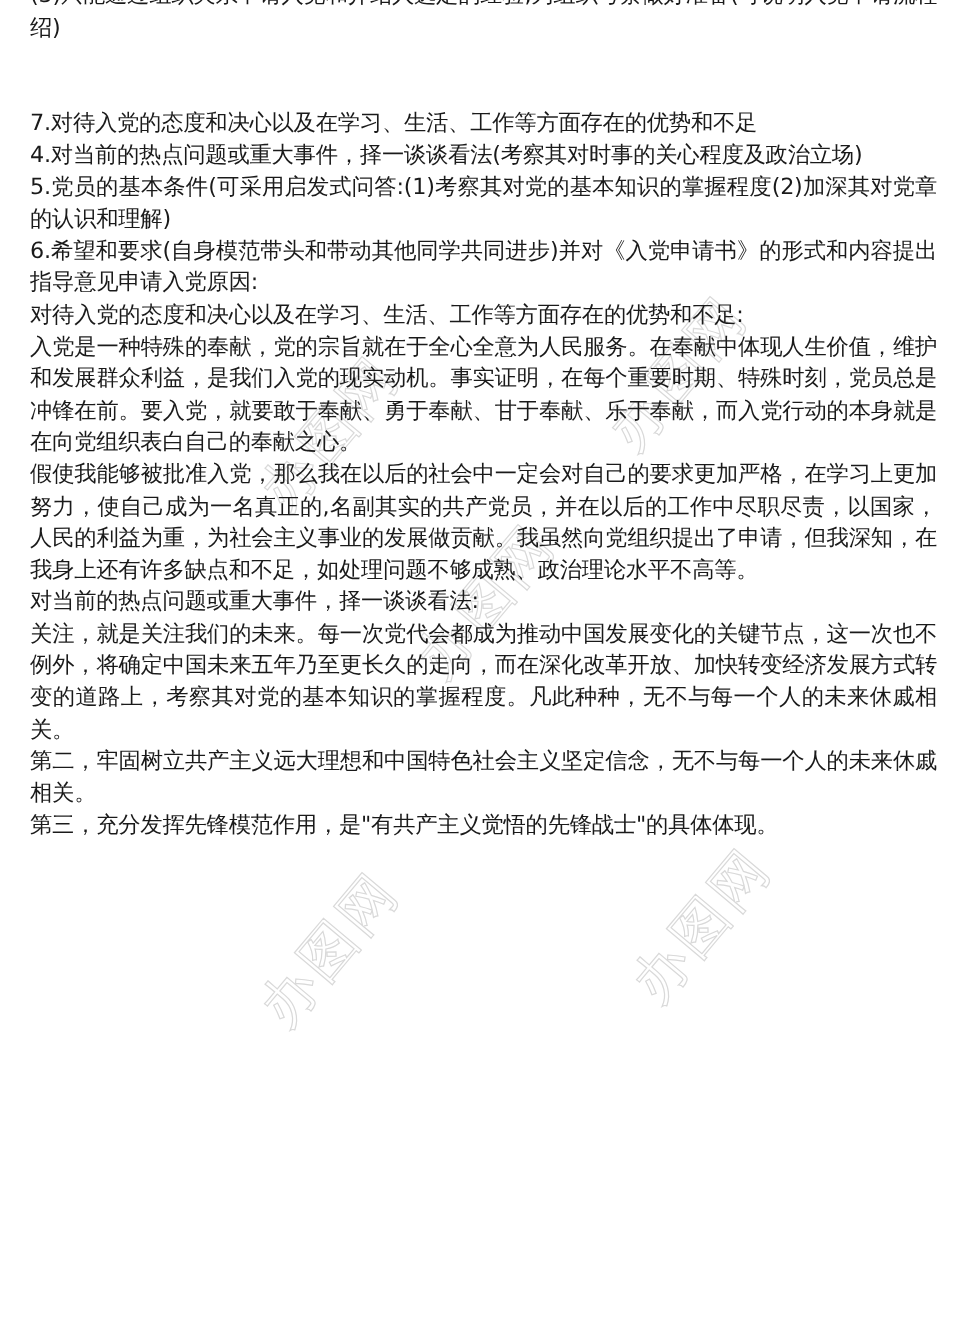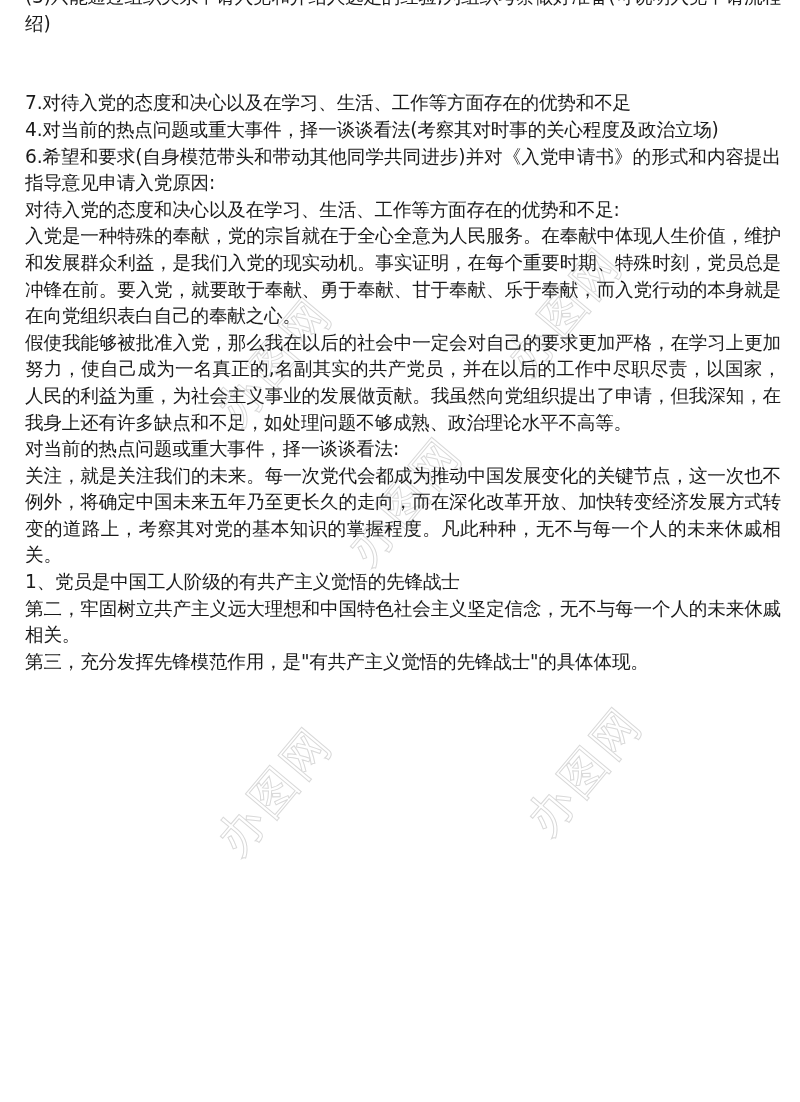--- a/index.html
+++ b/index.html
@@ -58,26 +58,26 @@
 <div class="watermark" style="left:200px; top:760px;">办图网</div>
 <div class="watermark" style="left:510px; top:740px;">办图网</div>
 
 <div class="page">
   <span class="line" style="white-space:nowrap; overflow:hidden;">(3)只能通过组织关系申请入党和介绍人选定的经验,为组织考察做好准备(可说明入党申请流程,望书面介</span>
   <span class="line">绍)</span>
   <span class="spacer"></span>
 
   <span class="line">7.对待入党的态度和决心以及在学习、生活、工作等方面存在的优势和不足</span>
   <span class="line">4.对当前的热点问题或重大事件，择一谈谈看法(考察其对时事的关心程度及政治立场)</span>
+  <span class="line">5.党员的基本条件(可采用启发式问答:(1)考察其对党的基本知识的掌握程度(2)加深其对党章的认识和理解)</span>
   <span class="line">6.希望和要求(自身模范带头和带动其他同学共同进步)并对《入党申请书》的形式和内容提出指导意见申请入党原因:</span>
 
   <span class="line">对待入党的态度和决心以及在学习、生活、工作等方面存在的优势和不足:</span>
 
   <span class="line">入党是一种特殊的奉献，党的宗旨就在于全心全意为人民服务。在奉献中体现人生价值，维护和发展群众利益，是我们入党的现实动机。事实证明，在每个重要时期、特殊时刻，党员总是冲锋在前。要入党，就要敢于奉献、勇于奉献、甘于奉献、乐于奉献，而入党行动的本身就是在向党组织表白自己的奉献之心。</span>
   <span class="line">假使我能够被批准入党，那么我在以后的社会中一定会对自己的要求更加严格，在学习上更加努力，使自己成为一名真正的,名副其实的共产党员，并在以后的工作中尽职尽责，以国家，人民的利益为重，为社会主义事业的发展做贡献。我虽然向党组织提出了申请，但我深知，在我身上还有许多缺点和不足，如处理问题不够成熟、政治理论水平不高等。</span>
 
   <span class="line">对当前的热点问题或重大事件，择一谈谈看法:</span>
   <span class="line">关注，就是关注我们的未来。每一次党代会都成为推动中国发展变化的关键节点，这一次也不例外，将确定中国未来五年乃至更长久的走向，而在深化改革开放、加快转变经济发展方式转变的道路上，考察其对党的基本知识的掌握程度。凡此种种，无不与每一个人的未来休戚相关。</span>
 
-  <span class="line">1、党员是中国工人阶级的有共产主义觉悟的先锋战士</span>
   <span class="line">第二，牢固树立共产主义远大理想和中国特色社会主义坚定信念，无不与每一个人的未来休戚相关。</span>
   <span class="line">第三，充分发挥先锋模范作用，是"有共产主义觉悟的先锋战士"的具体体现。</span>
 </div>
 
 </body></html>

